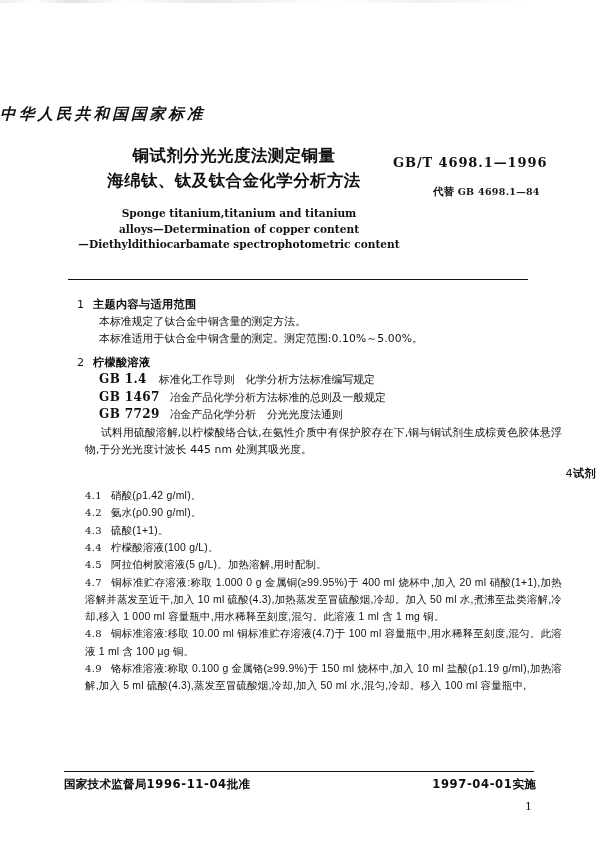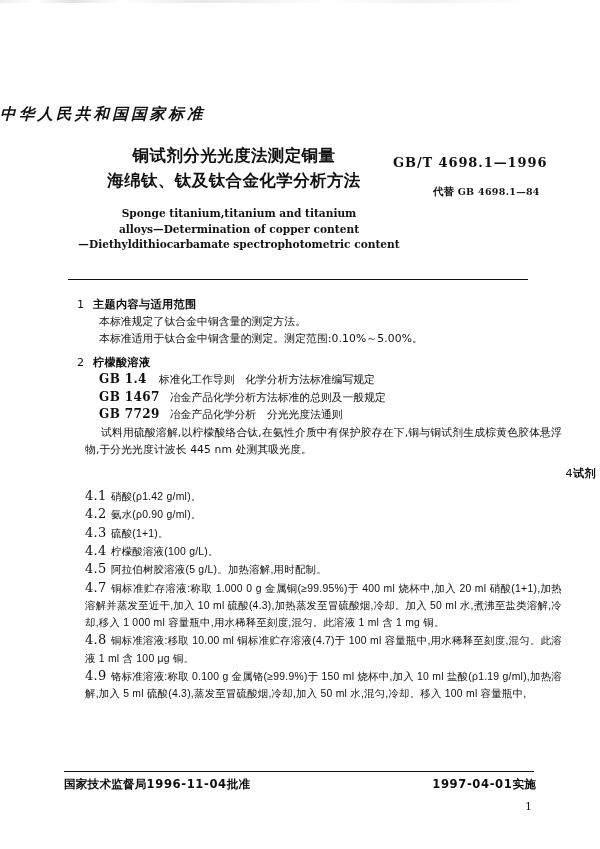--- a/index.html
+++ b/index.html
@@ -181,21 +181,21 @@
     font-size: 10.8px;
     line-height: 17.3px;
     color: #101010;
     margin: 0 34px 0 74px;
     text-align: justify;
     text-indent: 0;
     padding-left: 0;
   }
   .reagent .rn {
     font-family: "DejaVu Serif", "Liberation Serif", serif;
-    font-size: 13px;
+    font-size: 10px;
     letter-spacing: 0.3px;
     display: inline-block;
     min-width: 26px;
   }
   .sp-head { margin-top: 7px; }
   .sp-after { margin-bottom: 5px; text-align: right; }
 
   .num, .rn, .sci {
     font-family: Liberation Sans, sans-serif;
   }

